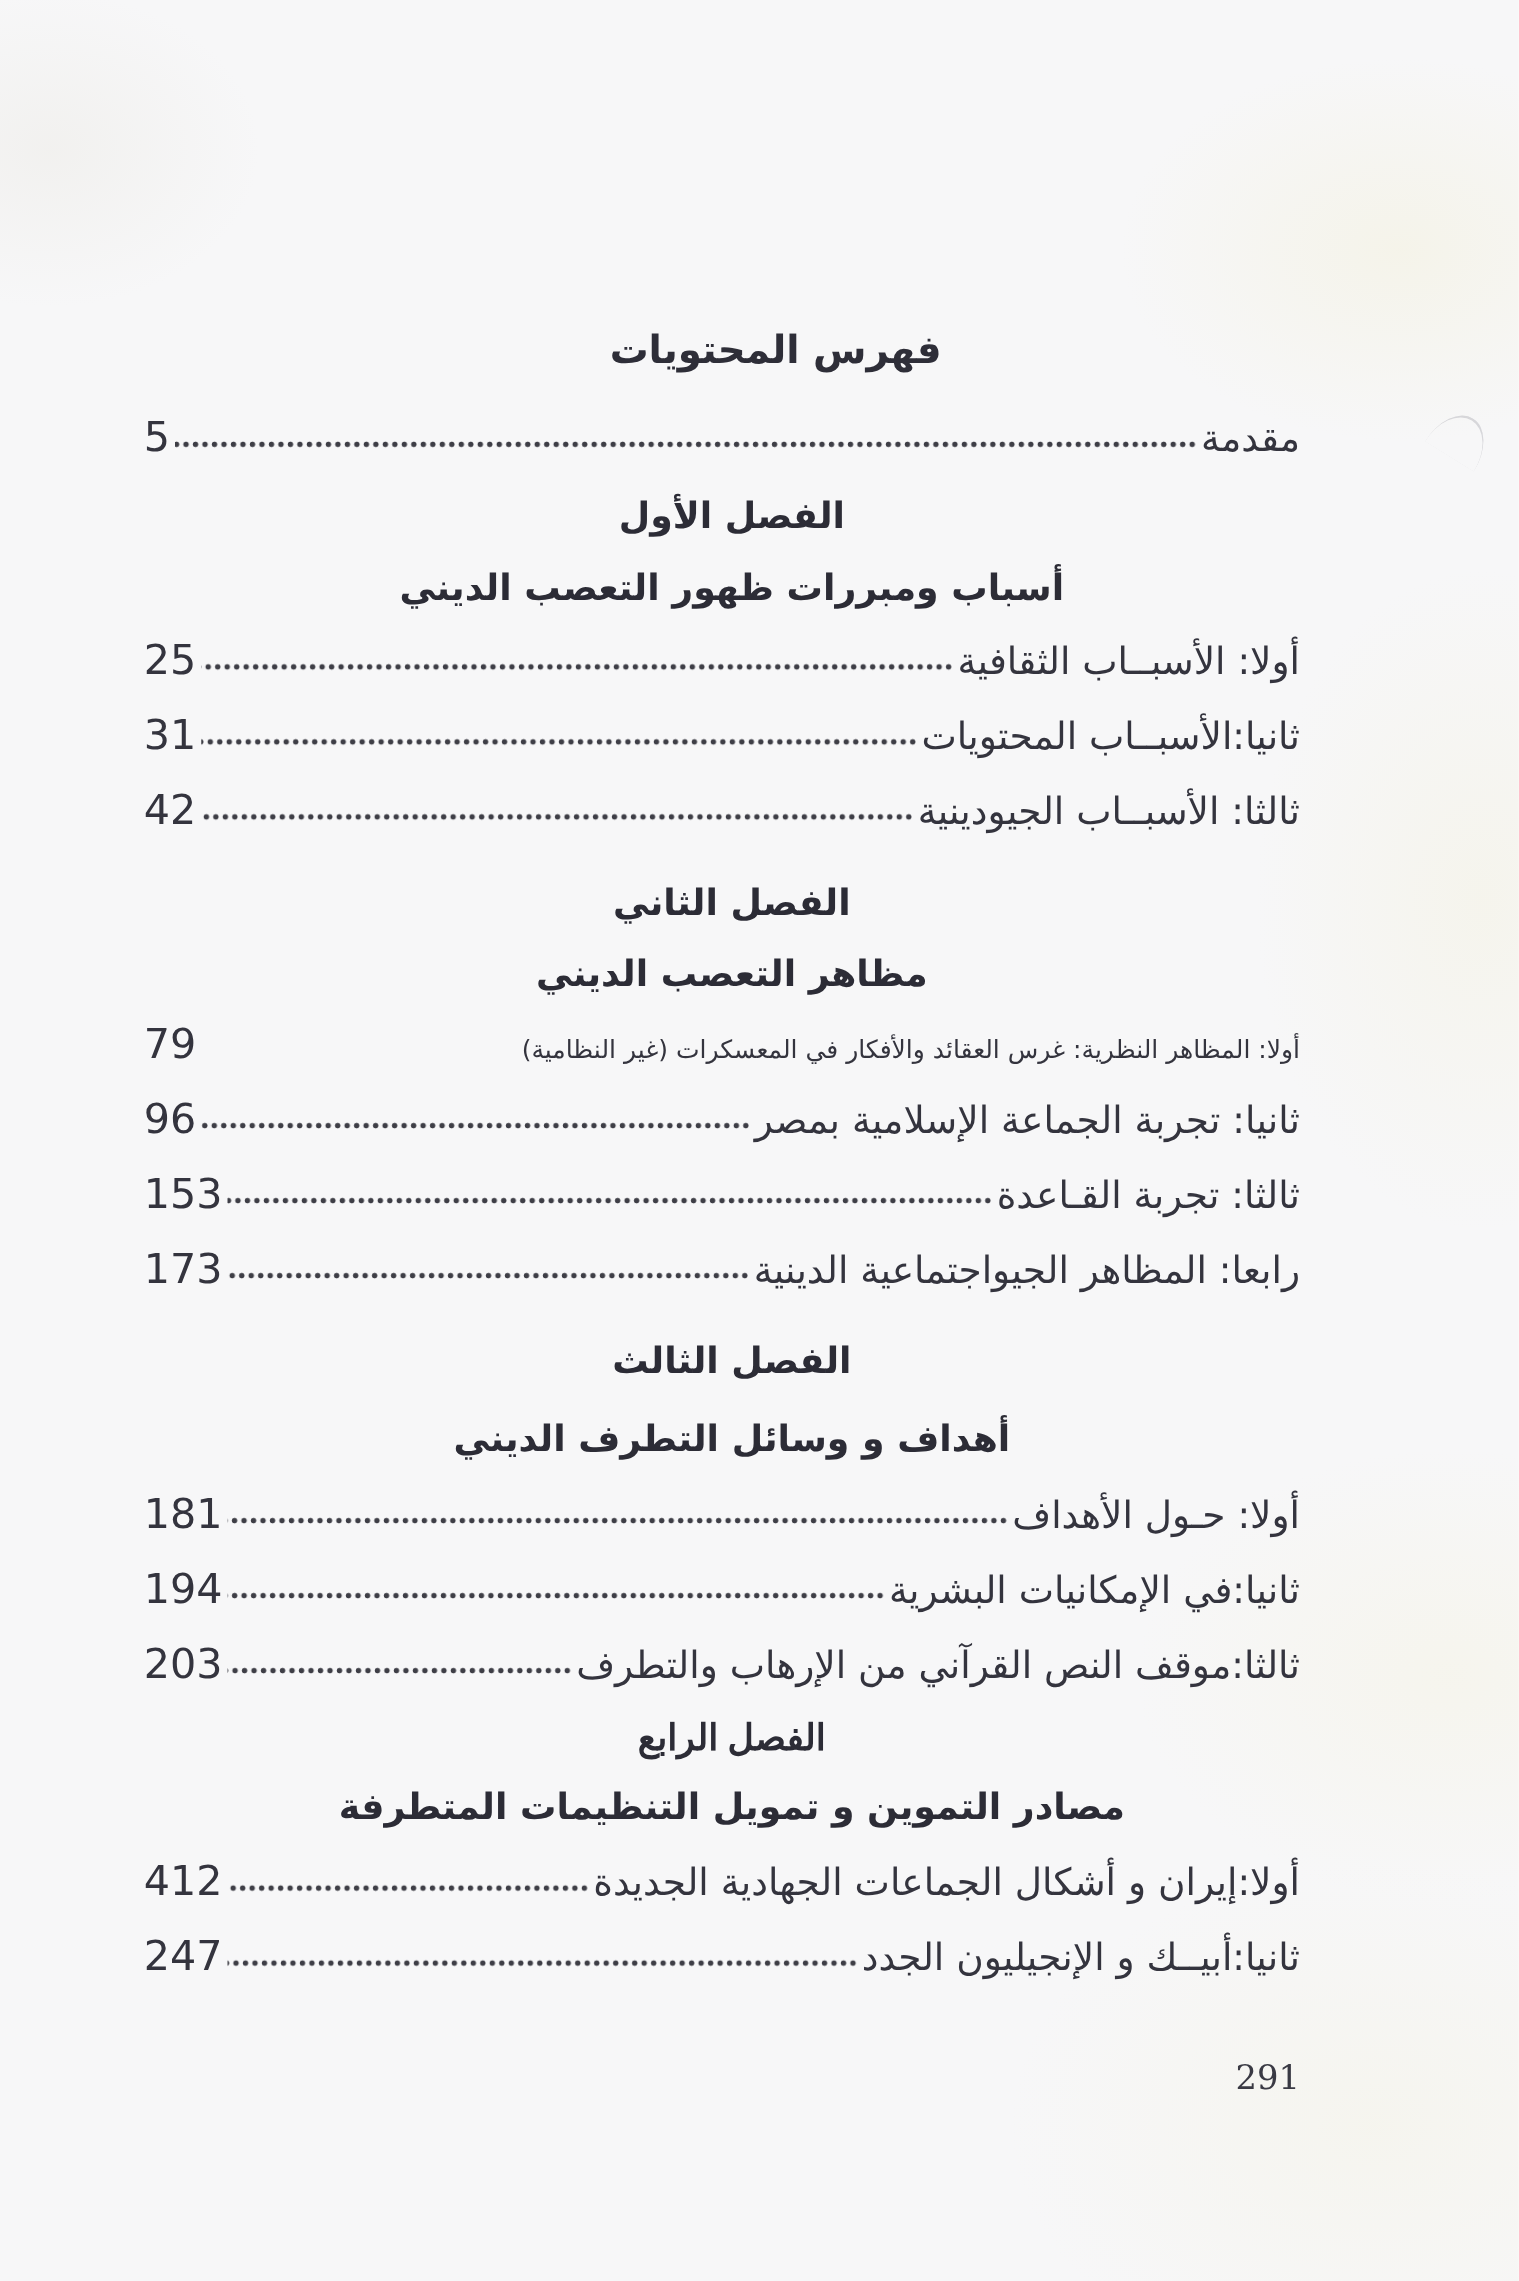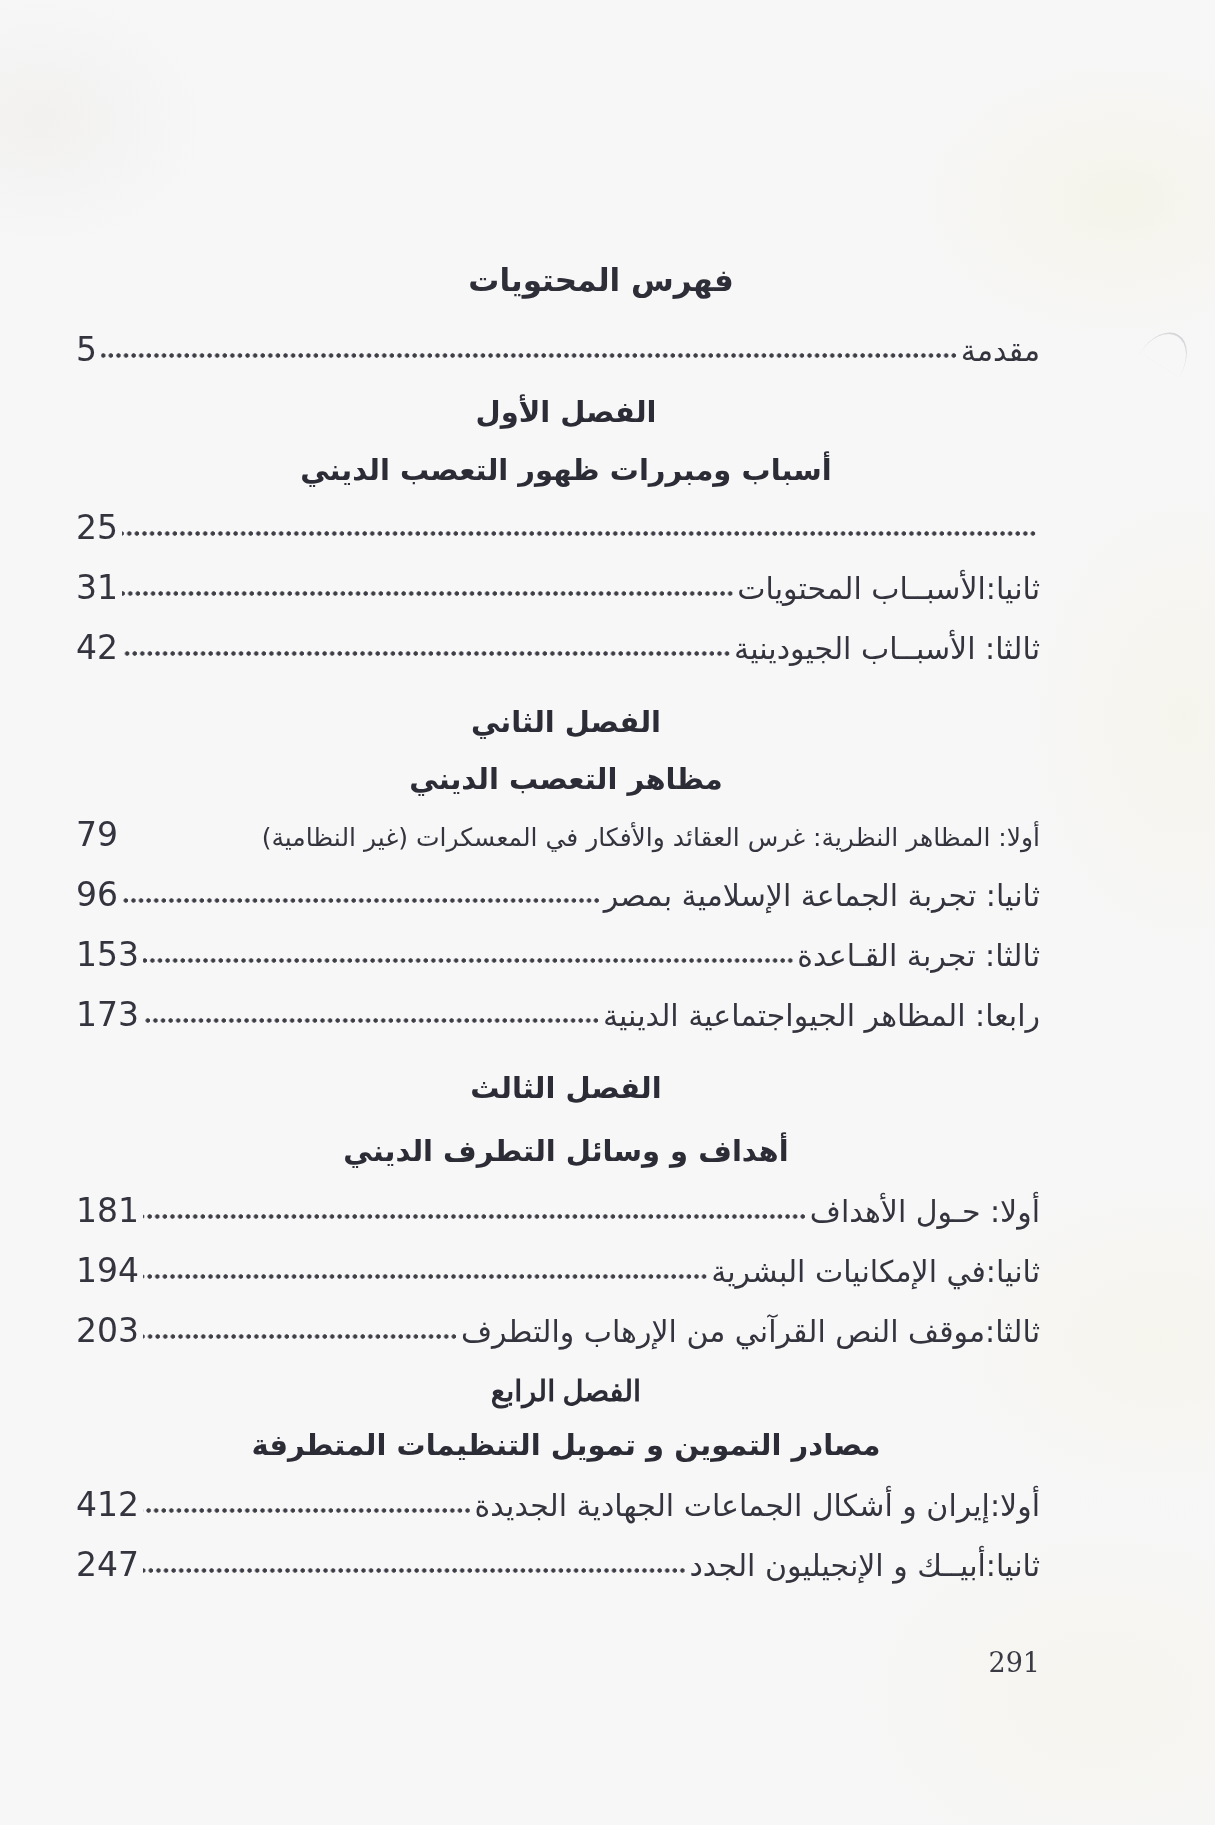--- a/index.html
+++ b/index.html
@@ -33,21 +33,21 @@
     height: 34px;
     border-top: 2px solid rgba(120,120,130,0.25);
     border-radius: 50% 50% 0 0 / 100% 100% 0 0;
     transform: rotate(32deg);
   }
   .content {
     position: absolute;
     top: 0;
     left: 0;
     width: 1215px;
-    padding-left: 76px;
+    padding-left: 115px;
     padding-right: 175px;
     box-sizing: border-box;
     direction: rtl;
   }
   .doc-title {
     margin-top: 258px;
     text-align: center;
     position: relative;
     right: -43px;
     font-weight: bold;
@@ -122,39 +122,40 @@
     <div class="row" style="margin-top:26px;">
       <span class="label">مقدمة</span>
       <span class="leader"></span>
       <span class="pagenum">5</span>
     </div>
 
     <div class="chapter-heading" style="margin-top:18px;">الفصل الأول</div>
     <div class="chapter-subtitle" style="margin-top:14px;">أسباب ومبررات ظهور التعصب الديني</div>
 
     <div class="row" style="margin-top:14px;">
+      <span class="label">أولا: الأسبــاب الثقافية</span>
       <span class="leader"></span>
       <span class="pagenum">25</span>
     </div>
     <div class="row">
       <span class="label">ثانيا:الأسبــاب المحتويات</span>
       <span class="leader"></span>
       <span class="pagenum">31</span>
     </div>
     <div class="row">
       <span class="label">ثالثا: الأسبــاب الجيودينية</span>
       <span class="leader"></span>
       <span class="pagenum">42</span>
     </div>
 
     <div class="chapter-heading" style="margin-top:30px;">الفصل الثاني</div>
     <div class="chapter-subtitle" style="margin-top:13px;">مظاهر التعصب الديني</div>
 
     <div class="row" style="margin-top:12px;">
-      <span class="label" style="font-size:25px;">أولا: المظاهر النظرية: غرس العقائد والأفكار في المعسكرات (غير النظامية)</span>
+      <span class="label" style="font-size:20px;">أولا: المظاهر النظرية: غرس العقائد والأفكار في المعسكرات (غير النظامية)</span>
       <span class="gap-fill"></span>
       <span class="pagenum">79</span>
     </div>
     <div class="row">
       <span class="label">ثانيا: تجربة الجماعة الإسلامية بمصر</span>
       <span class="leader"></span>
       <span class="pagenum">96</span>
     </div>
     <div class="row">
       <span class="label">ثالثا: تجربة القـاعدة</span>

